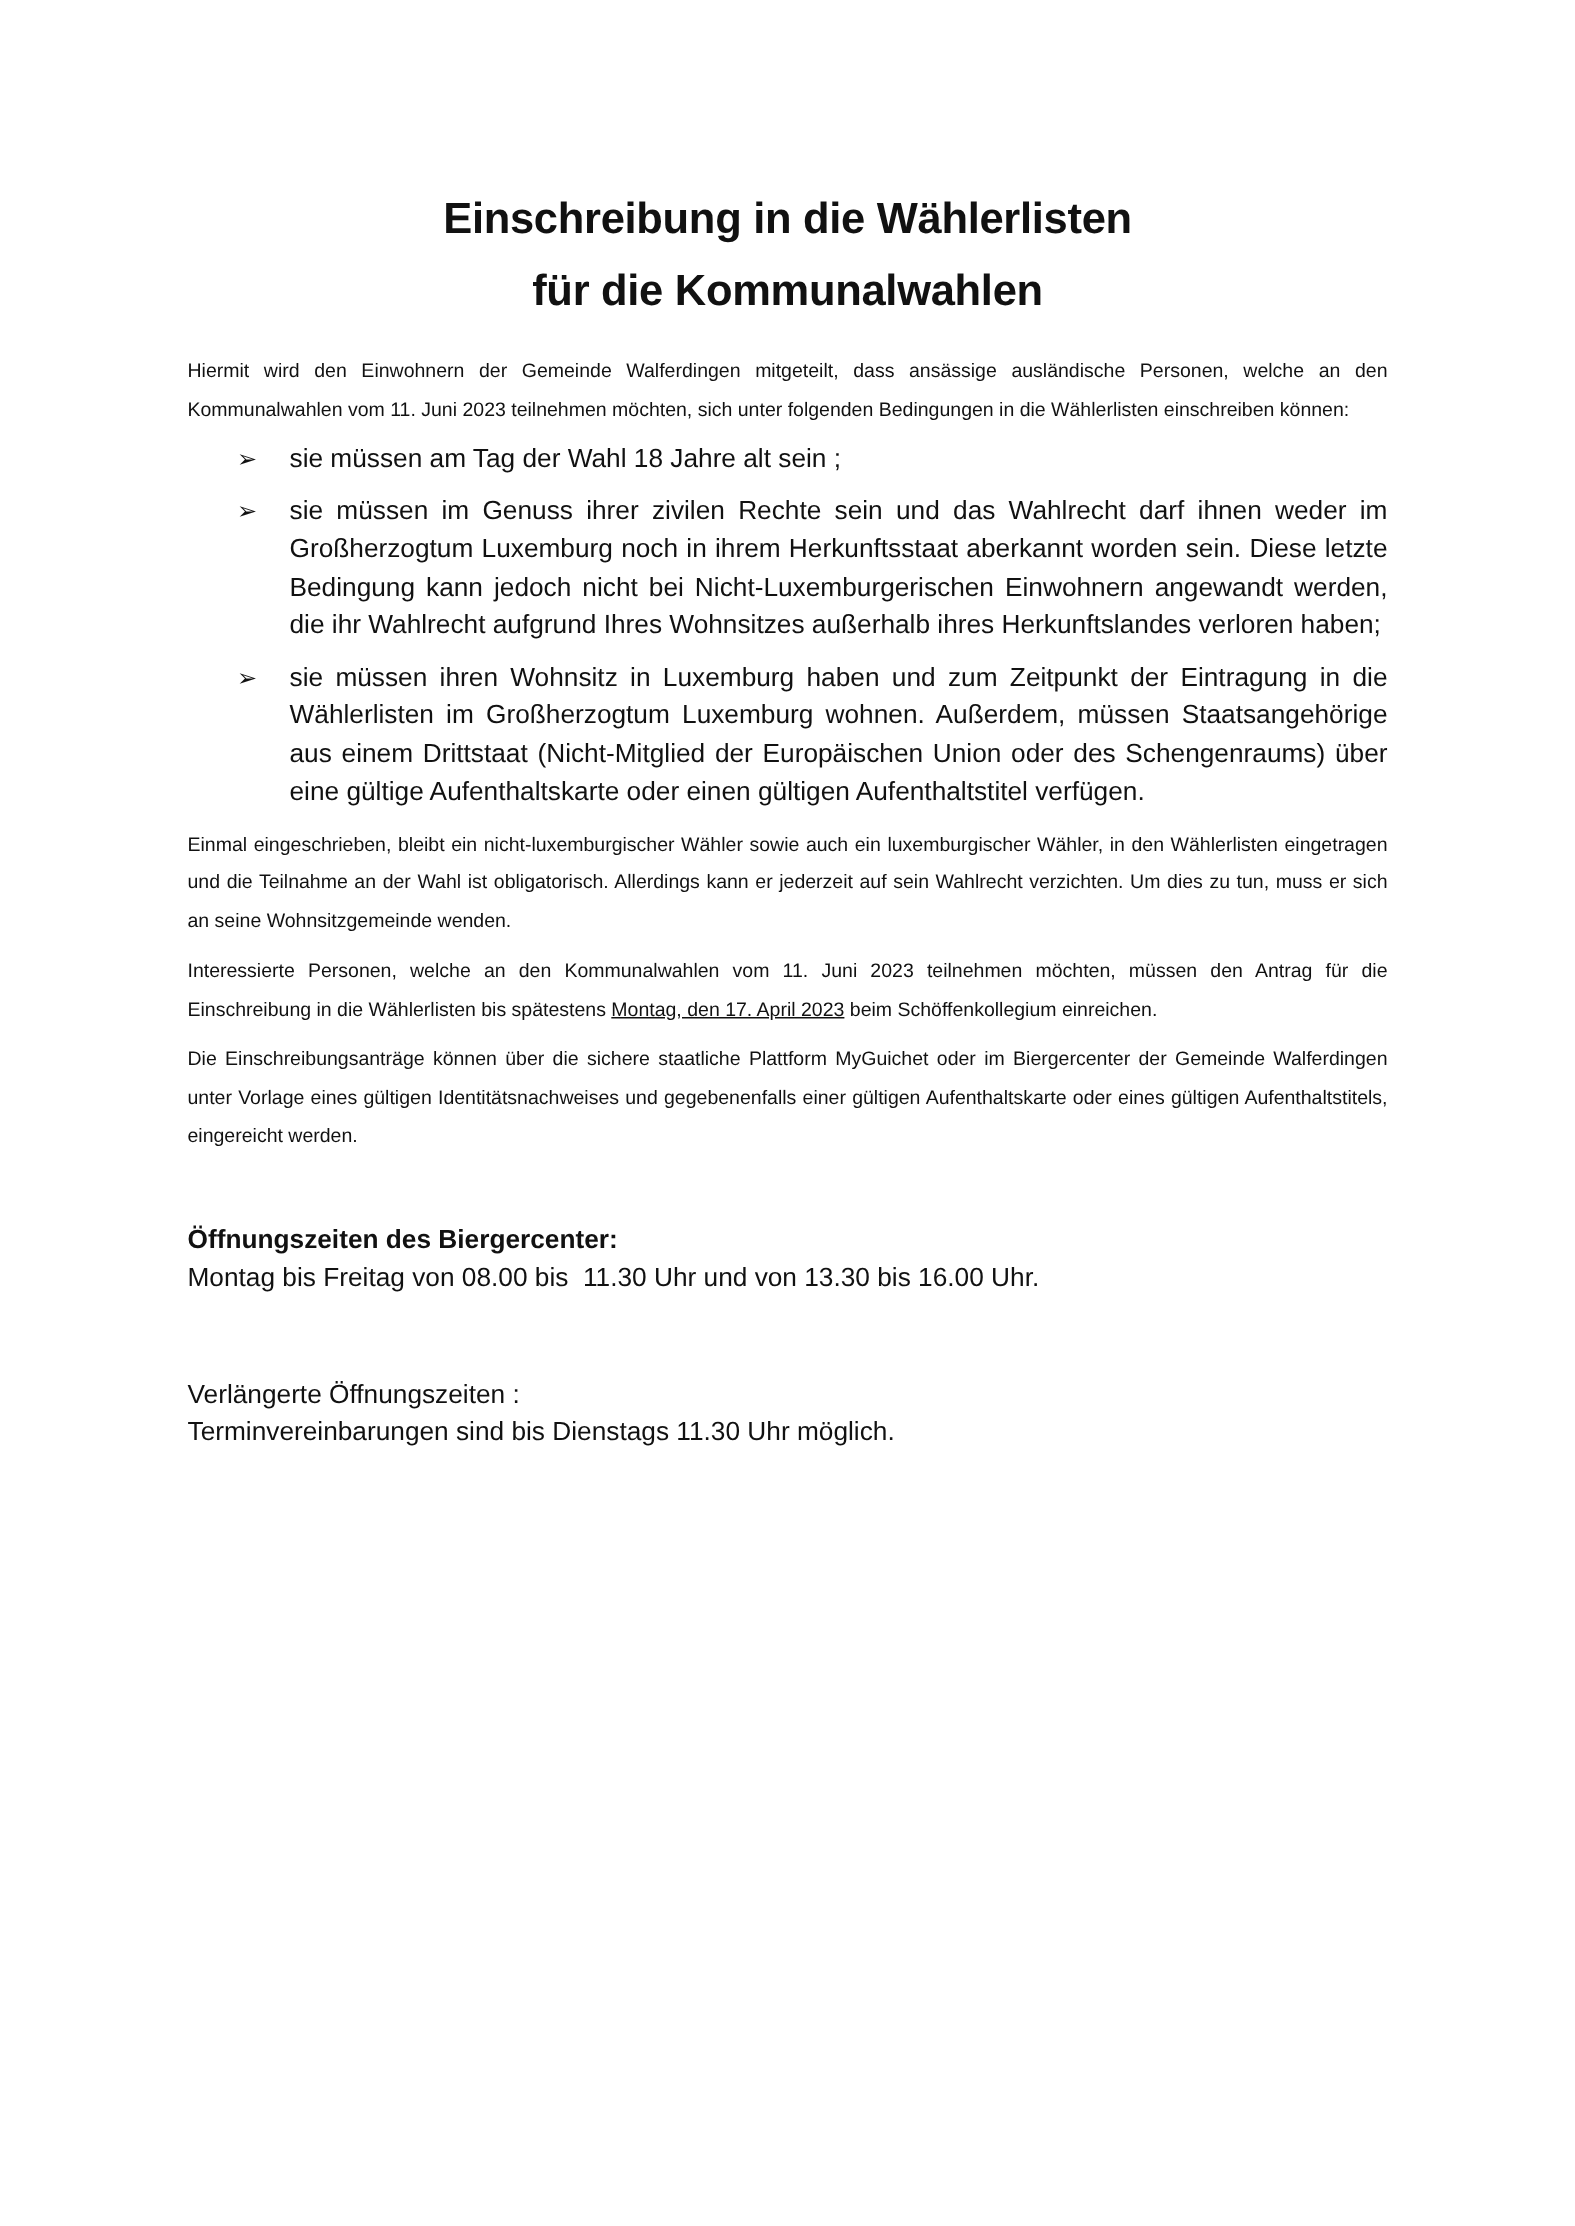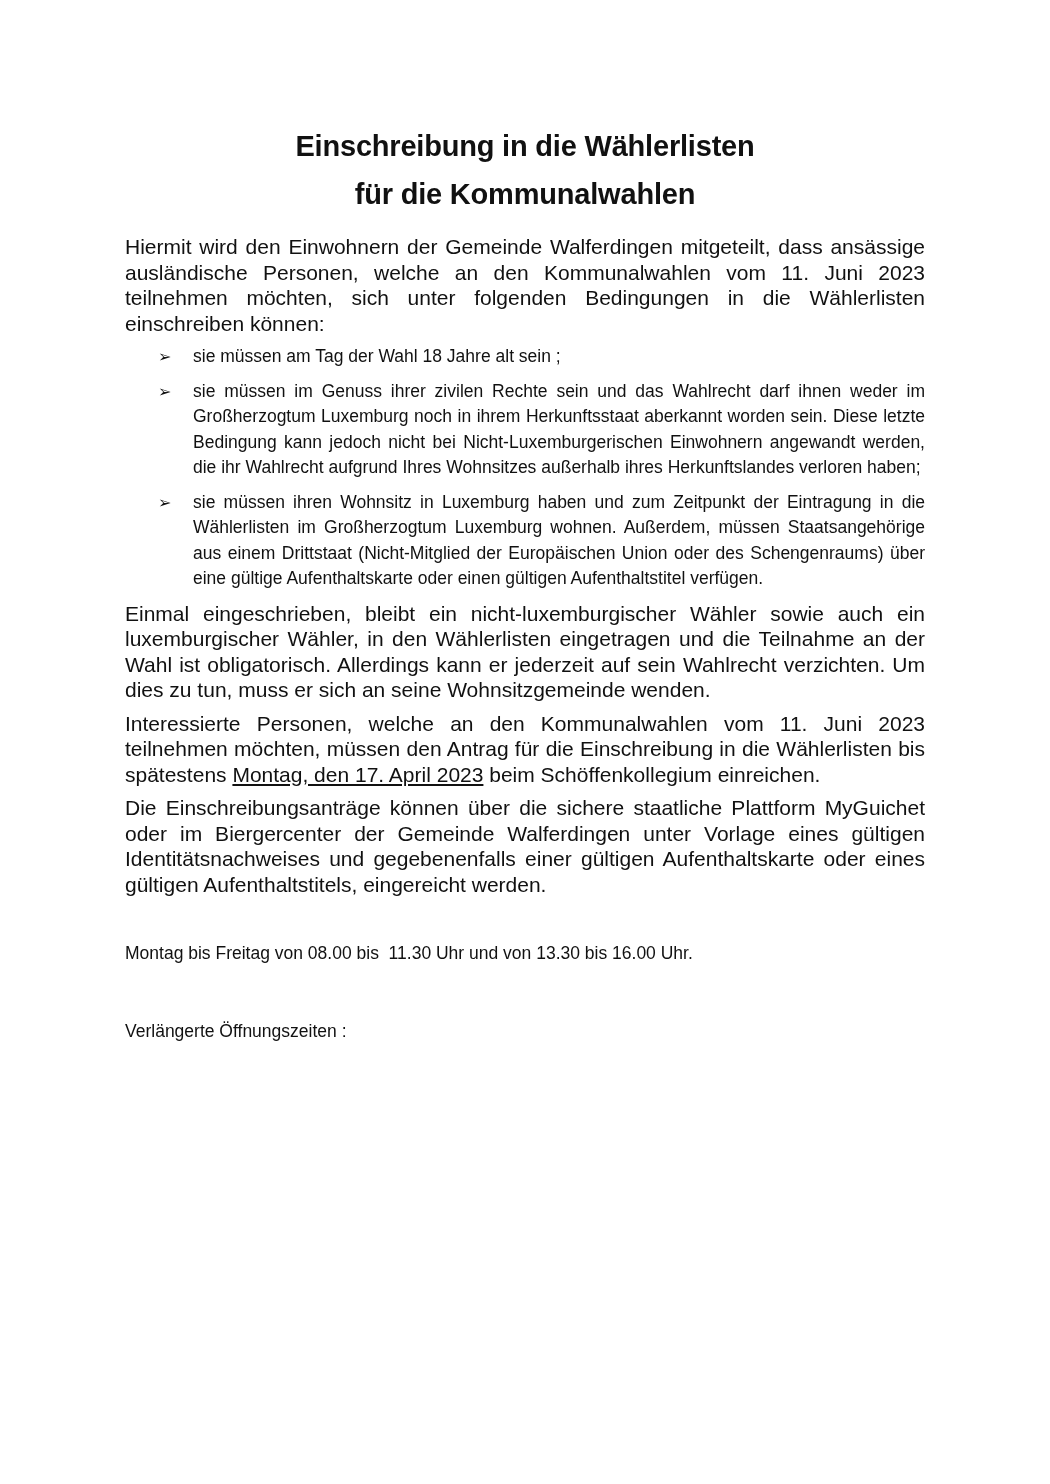--- a/index.html
+++ b/index.html
@@ -24,21 +24,21 @@
   .doc-title {
     font-size: 29px;
     font-weight: bold;
     line-height: 48px;
     text-align: center;
     margin: 0 0 16px 0;
     letter-spacing: -0.2px;
   }
   .doc-title .title-line { display: block; }
   .para {
-    font-size: 21px;
+    font-size: 13px;
     line-height: 25.5px;
     text-align: justify;
     margin: 0 0 8px 0;
   }
   ul.bullet-list {
     list-style: none;
     margin: 0;
     padding: 0;
   }
   ul.bullet-list li {
@@ -102,21 +102,23 @@
     </li>
   </ul>
 
   <p class="para">Einmal eingeschrieben, bleibt ein nicht-luxemburgischer Wähler sowie auch ein luxemburgischer Wähler, in den Wählerlisten eingetragen und die Teilnahme an der Wahl ist obligatorisch. Allerdings kann er jederzeit auf sein Wahlrecht verzichten. Um dies zu tun, muss er sich an seine Wohnsitzgemeinde wenden.</p>
 
   <p class="para"><span>Interessierte Personen, welche an den Kommunalwahlen vom 11. Juni 2023 teilnehmen möchten, müssen den Antrag für die Einschreibung in die Wählerlisten bis spätestens </span><span class="underlined">Montag, den 17. April 2023</span><span> beim Schöffenkollegium einreichen.</span></p>
 
   <p class="para">Die Einschreibungsanträge können über die sichere staatliche Plattform MyGuichet oder im Biergercenter der Gemeinde Walferdingen unter Vorlage eines gültigen Identitätsnachweises und gegebenenfalls einer gültigen Aufenthaltskarte oder eines gültigen Aufenthaltstitels, eingereicht werden.</p>
 
   <div class="hours-block opening-hours">
+    <div class="hours-heading">Öffnungszeiten des Biergercenter:</div>
     <div class="hours-line">Montag bis Freitag von 08.00 bis  11.30 Uhr und von 13.30 bis 16.00 Uhr.</div>
   </div>
 
   <div class="hours-block extended-hours">
     <div>Verlängerte Öffnungszeiten :</div>
+    <div class="hours-line">Terminvereinbarungen sind bis Dienstags 11.30 Uhr möglich.</div>
   </div>
 
 
 </div>
 
 </body></html>

